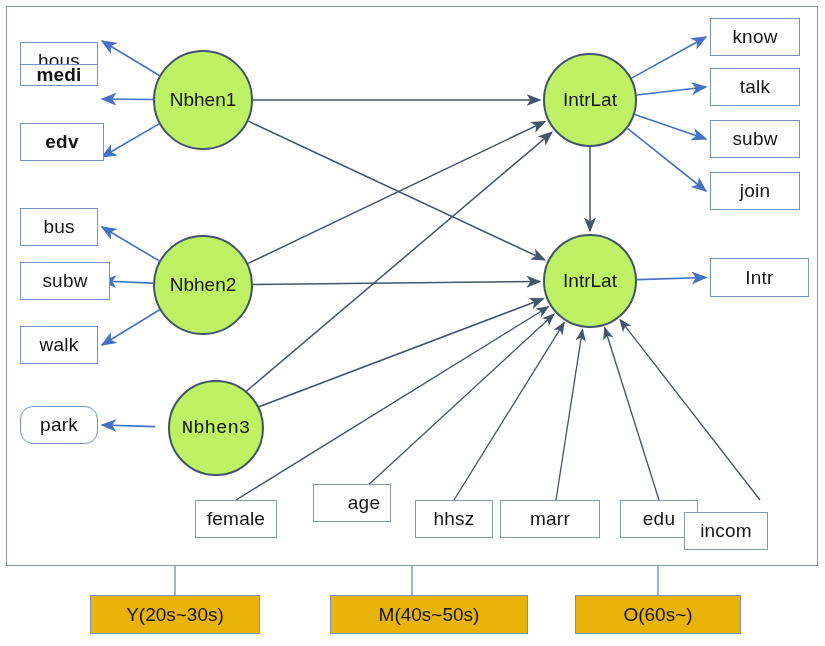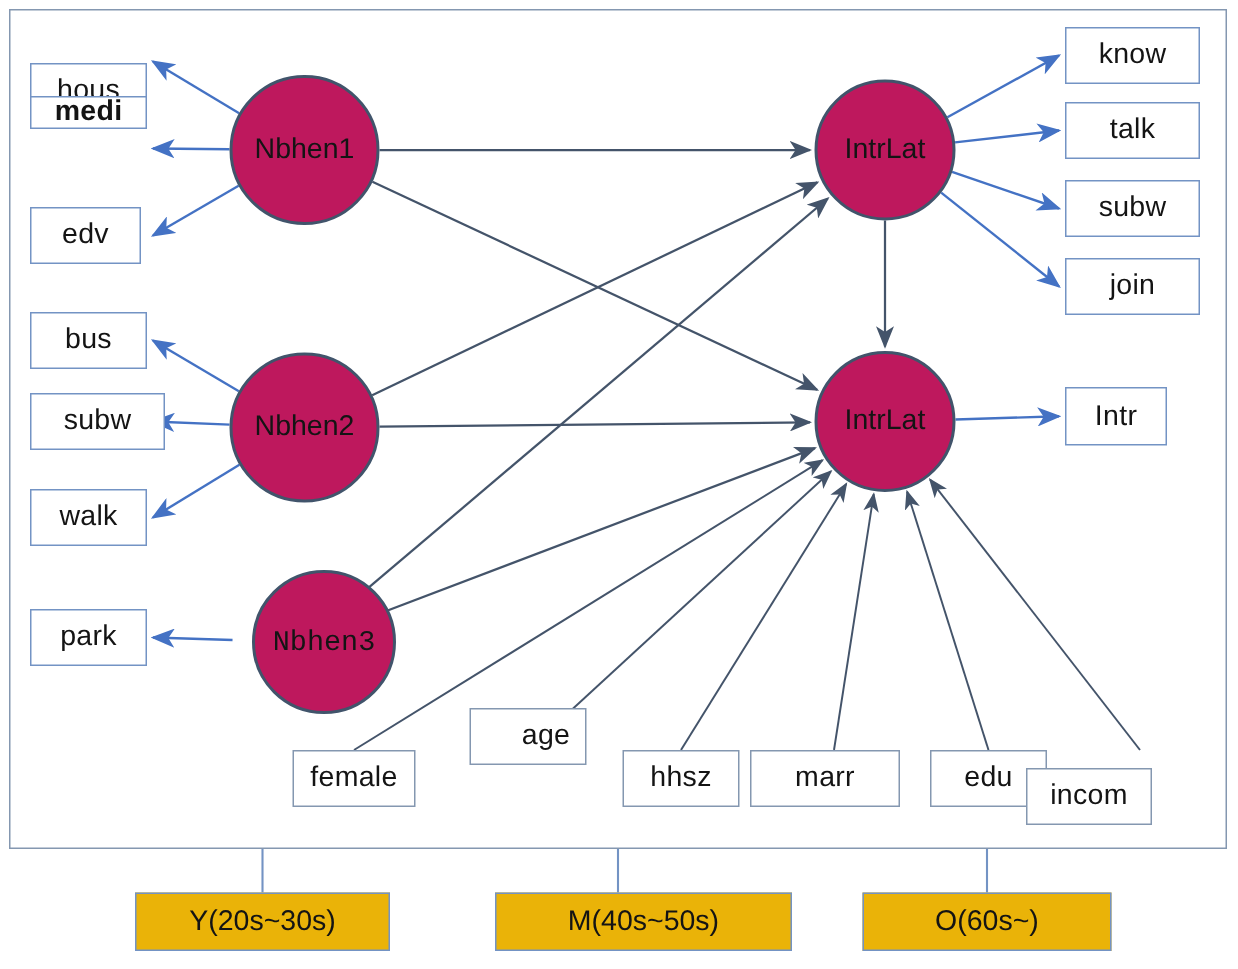--- a/index.html
+++ b/index.html
@@ -3,21 +3,21 @@
 <meta charset="utf-8">
 <style>
   html,body{margin:0;padding:0;background:#ffffff;}
   body{width:825px;height:646px;font-family:"Liberation Sans",sans-serif;position:relative;overflow:hidden;}
   #diagram{position:absolute;left:0;top:0;width:825px;height:646px;}
   .obs-box{position:absolute;box-sizing:border-box;background:#ffffff;border:1.4px solid #7393C4;
            display:flex;align-items:center;justify-content:center;color:#141414;font-size:19px;letter-spacing:.2px;}
   .obs-box.grey-edge{border-color:#8497B0;}
   .group-box{position:absolute;box-sizing:border-box;background:#eab308;border:1.4px solid #7393C4;
              display:flex;align-items:center;justify-content:center;color:#141414;font-size:19px;}
-  .latent{position:absolute;box-sizing:border-box;border-radius:50%;background:#be185d;border:2.2px solid #41546B;
+  .latent{position:absolute;box-sizing:border-box;border-radius:50%;background:#bef264;border:2.2px solid #41546B;
           display:flex;align-items:center;justify-content:center;color:#141414;font-size:19px;}
   .frame{position:absolute;box-sizing:border-box;border:1.3px solid #8497B0;background:transparent;}
 </style>
 </head>
 <body>
 
 <svg id="diagram" viewBox="0 0 825 646">
   <defs>
     <marker id="arrowBlue" markerWidth="10" markerHeight="8" refX="9" refY="4" orient="auto">
       <path d="M0,0 L10,4 L0,8 L2.6,4 Z" fill="#4472C4"></path>
@@ -61,32 +61,32 @@
       <line x1="175" y1="566" x2="175" y2="595" stroke="#7393C4" stroke-width="1.4"></line>
       <line x1="412" y1="566" x2="412" y2="595" stroke="#7393C4" stroke-width="1.4"></line>
       <line x1="658" y1="566" x2="658" y2="595" stroke="#7393C4" stroke-width="1.4"></line>
     </g>
 </svg>
 
 <div class="frame" id="frame-el" style="left: 6px; top: 6px; width: 812px; height: 560px;"></div>
 <div id="nodes-layer">
     <div class="obs-box" style="left: 20px; top: 22px; width: 78px; height: 38px; margin-top: 20px;">hous</div>
     <div class="obs-box" style="left: 20px; top: 64px; width: 78px; height: 22px; font-weight: bold;">medi</div>
-    <div class="obs-box" style="left: 20px; top: 138px; width: 74px; height: 38px;">edv</div>
+    <div class="obs-box" style="left: 20px; top: 123px; width: 84px; height: 38px; font-weight: bold;">edv</div>
     <div class="obs-box" style="left: 20px; top: 208px; width: 78px; height: 38px;">bus</div>
     <div class="obs-box" style="left: 20px; top: 262px; width: 90px; height: 38px;">subw</div>
     <div class="obs-box" style="left: 20px; top: 326px; width: 78px; height: 38px;">walk</div>
-    <div class="obs-box" style="left: 20px; top: 406px; width: 78px; height: 38px;">park</div>
+    <div class="obs-box" style="left: 20px; top: 406px; width: 78px; height: 38px; border-radius: 13px;">park</div>
     <div class="obs-box" style="left: 710px; top: 18px; width: 90px; height: 38px;">know</div>
     <div class="obs-box" style="left: 710px; top: 68px; width: 90px; height: 38px;">talk</div>
     <div class="obs-box" style="left: 710px; top: 120px; width: 90px; height: 38px;">subw</div>
     <div class="obs-box" style="left: 710px; top: 172px; width: 90px; height: 38px;">join</div>
-    <div class="obs-box" style="left: 710px; top: 258px; width: 68px; height: 39px;">Intr</div>
+    <div class="obs-box" style="left: 710px; top: 258px; width: 99px; height: 39px;">Intr</div>
     <div class="obs-box grey-edge" style="left: 195px; top: 500px; width: 82px; height: 38px;">female</div>
-    <div class="obs-box grey-edge" style="left: 313px; top: 472px; width: 78px; height: 38px; padding-left: 24px;">age</div>
+    <div class="obs-box grey-edge" style="left: 313px; top: 484px; width: 78px; height: 38px; padding-left: 24px;">age</div>
     <div class="obs-box grey-edge" style="left: 415px; top: 500px; width: 78px; height: 38px;">hhsz</div>
     <div class="obs-box grey-edge" style="left: 500px; top: 500px; width: 100px; height: 38px;">marr</div>
     <div class="obs-box grey-edge" style="left: 620px; top: 500px; width: 78px; height: 38px;">edu</div>
     <div class="obs-box grey-edge" style="left: 684px; top: 500px; width: 84px; height: 38px; margin-top: 12px;">incom</div>
     <div class="group-box" style="left: 90px; top: 595px; width: 170px; height: 39px;">Y(20s~30s)</div>
     <div class="group-box" style="left: 330px; top: 595px; width: 198px; height: 39px;">M(40s~50s)</div>
     <div class="group-box" style="left: 575px; top: 595px; width: 166px; height: 39px;">O(60s~)</div>
     <div class="latent" style="left: 153px; top: 50px; width: 100px; height: 100px;">Nbhen1</div>
     <div class="latent" style="left: 153px; top: 235px; width: 100px; height: 100px;">Nbhen2</div>
     <div class="latent" style="left: 168px; top: 380px; width: 96px; height: 96px; font-family: Liberation Mono, monospace;">Nbhen3</div>

